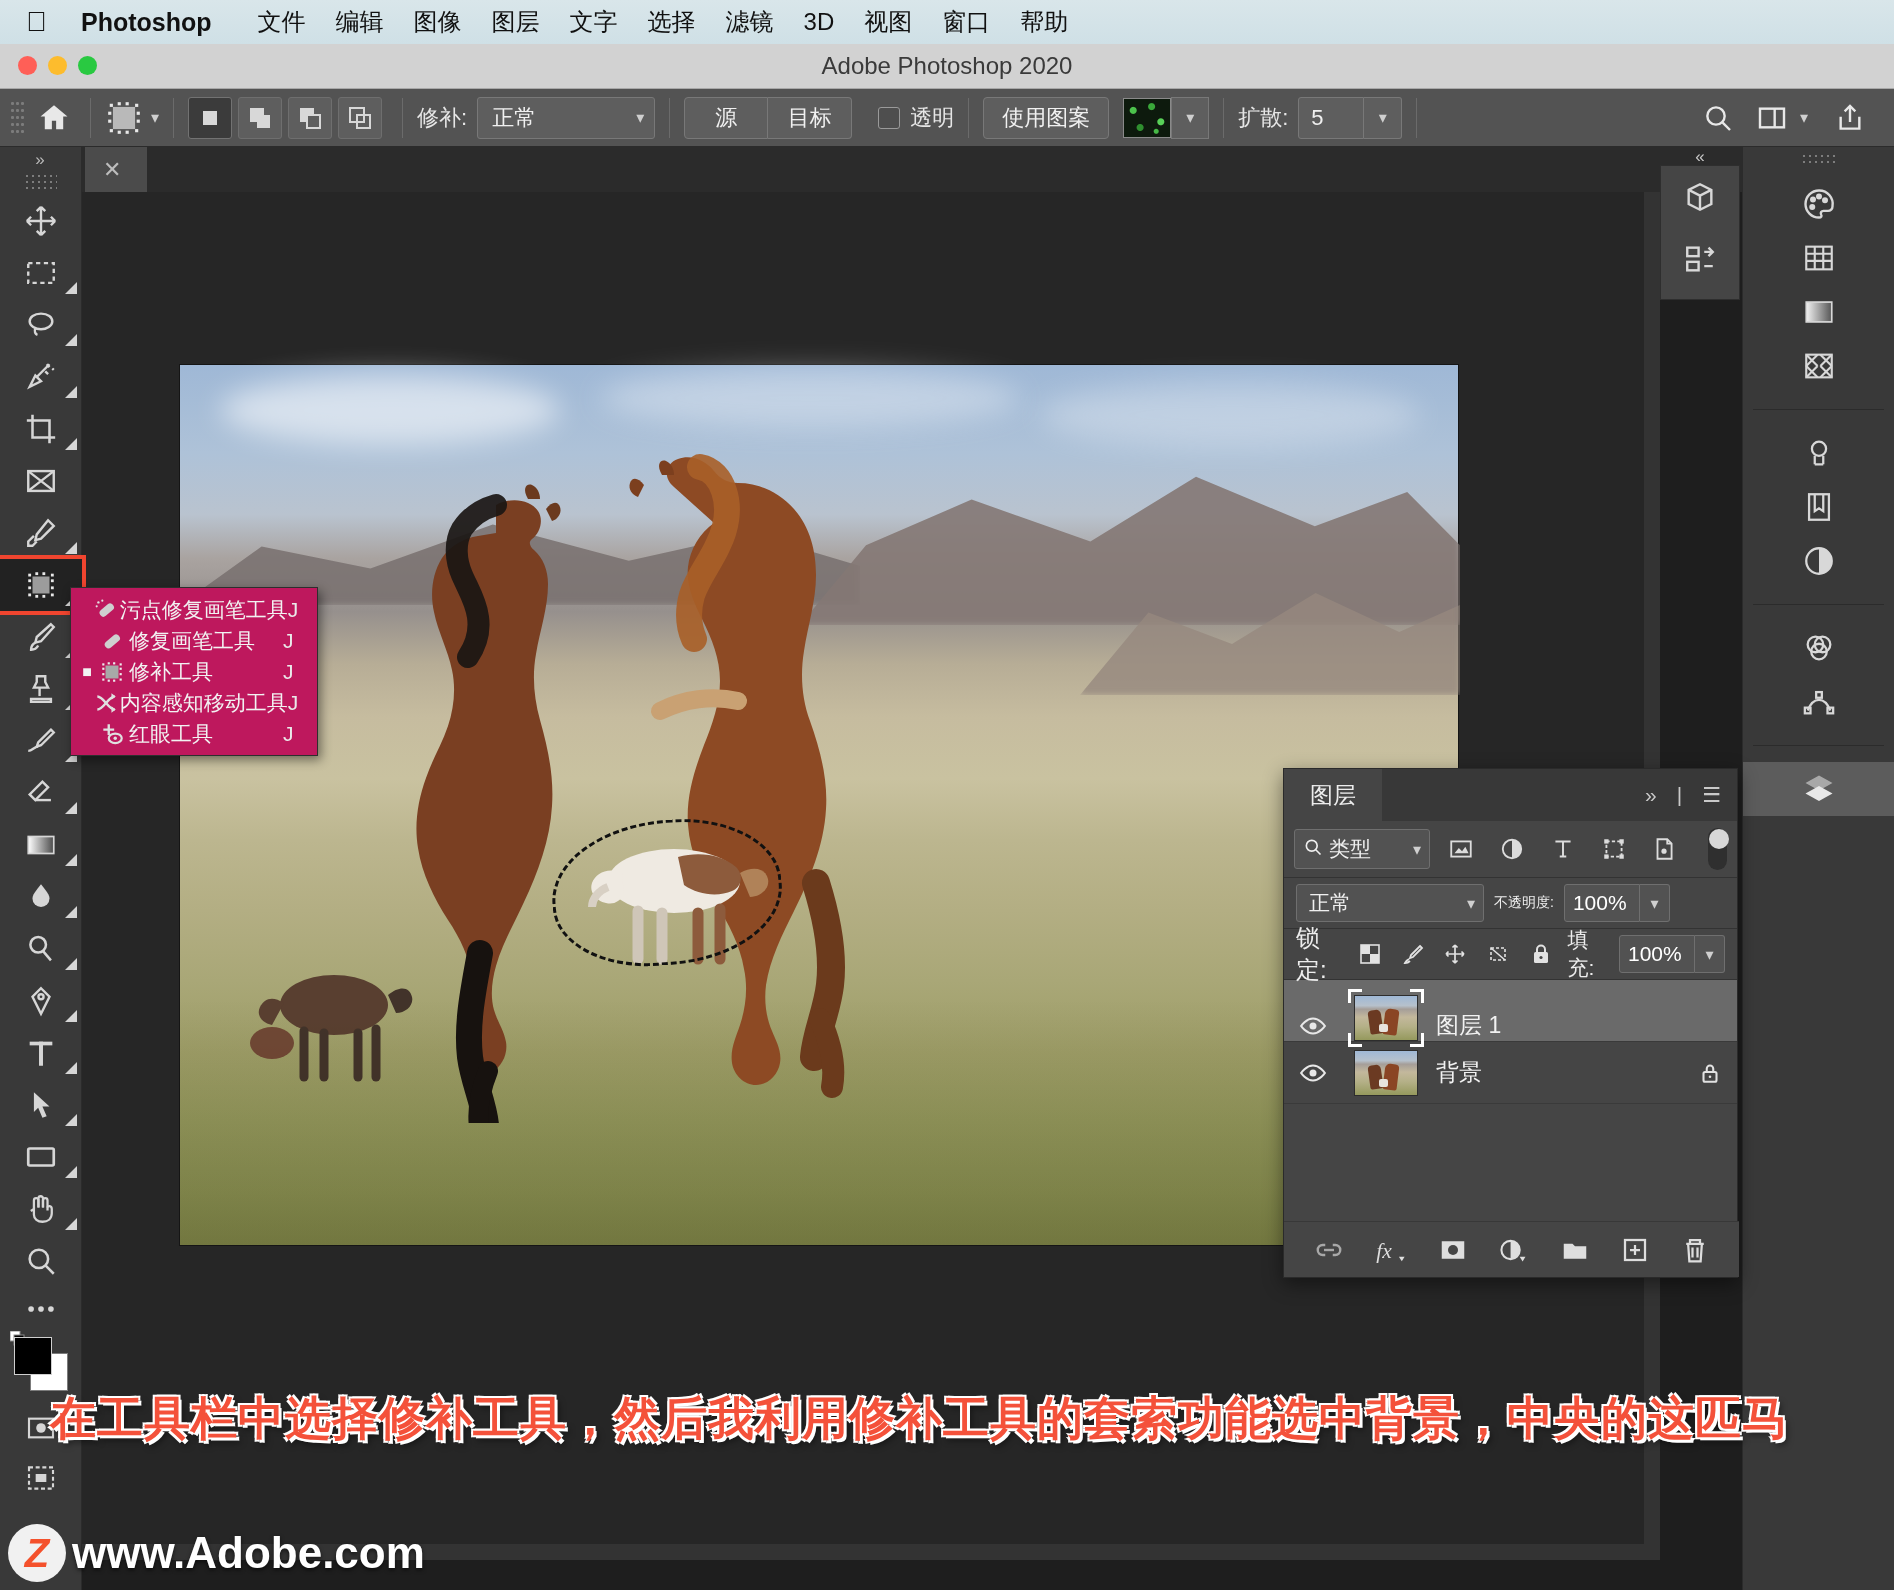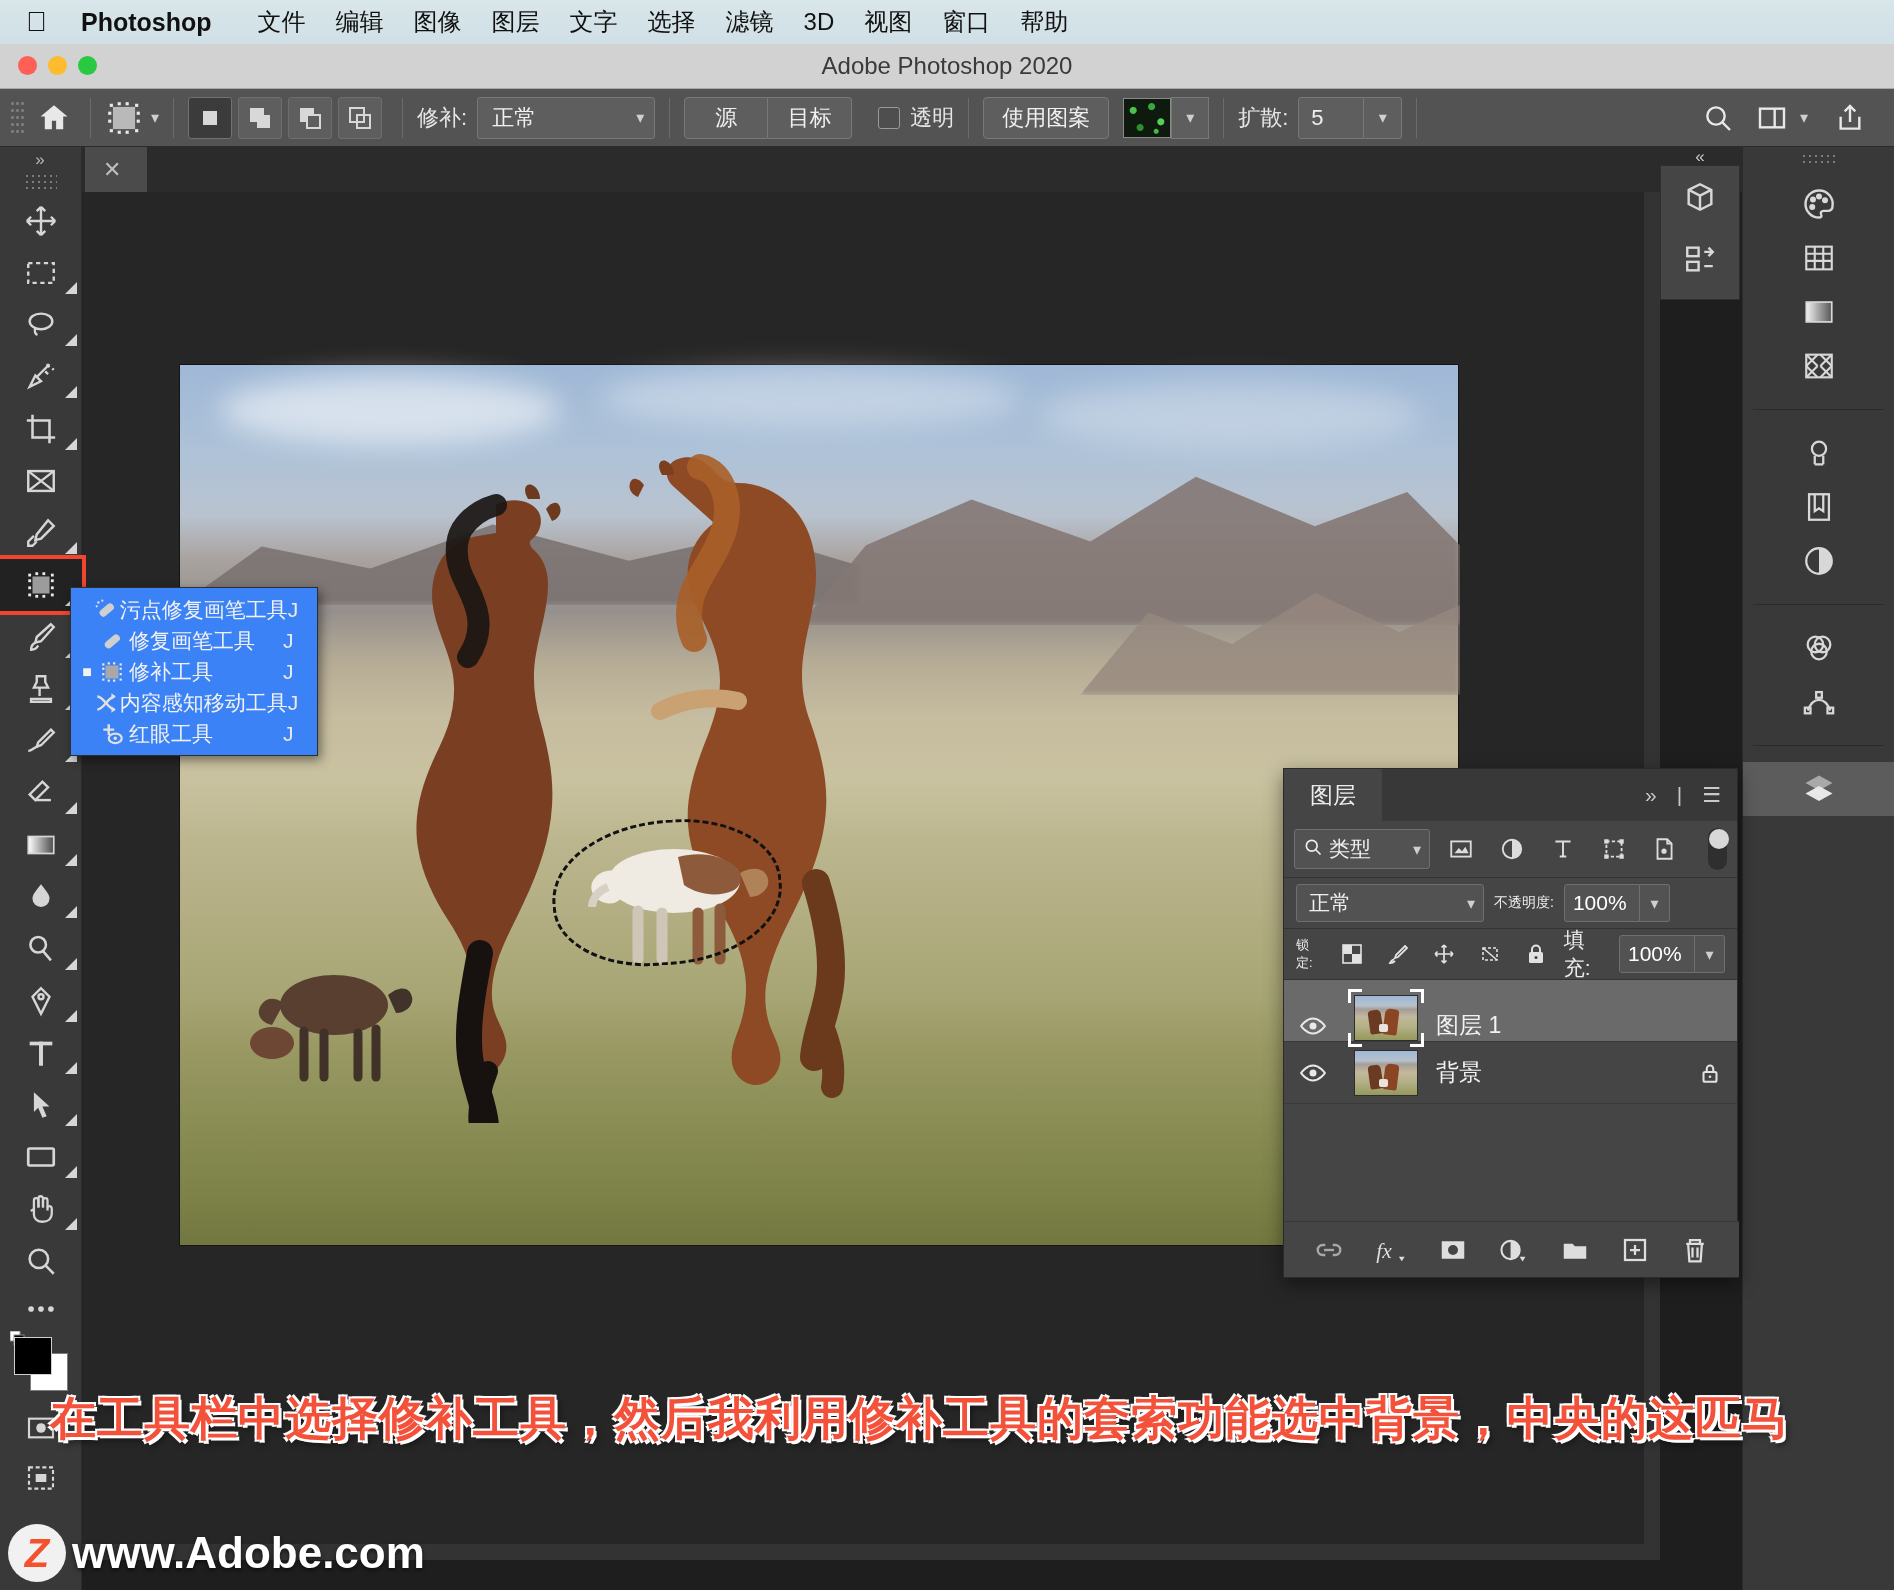--- a/index.html
+++ b/index.html
@@ -157,21 +157,21 @@
   .horse { position: absolute; filter: blur(.4px); }
   .sel-lasso {
     position: absolute; left: 372px; top: 455px; width: 230px; height: 145px;
     border: 3px dashed #111; border-radius: 52% 46% 50% 44%;
     transform: rotate(-4deg);
   }
 
   
   .flyout {
     position: absolute; left: 70px; top: 587px; width: 248px;
-    background: #3b82f6; border: 1px solid #2e2e2e; z-index: 30;
+    background: #be185d; border: 1px solid #2e2e2e; z-index: 30;
     box-shadow: 3px 4px 10px rgba(0,0,0,.45);
     padding: 6px 0;
   }
   .fly-item { display: flex; align-items: center; height: 31px; color: #f2f2f2; font-size: 21px; padding: 0 8px; }
   .fly-bullet { width: 16px; text-align: center; font-size: 16px; color: #f2f2f2; }
   .fly-ico { width: 34px; display: flex; align-items: center; justify-content: center; }
   .fly-label { flex: 1; white-space: nowrap; }
   .fly-key { width: 26px; text-align: left; color: #eaeaea; }
 
   
@@ -938,21 +938,21 @@
         <span class="val-box">100%</span>
         <span class="val-caret">
             <span class="caret">▾</span>
           </span>
       </div>
     </div>
 
     <div class="lp-divider"></div>
 
     <div class="lp-row">
-      <span style="font-size:13px">锁定:</span>
+      <span style="font-size:24px">锁定:</span>
       <span class="lock-ico">
         <svg width="24" height="24" viewBox="0 0 24 24">
             <rect x="3" y="3" width="18" height="18" fill="none" stroke="#e2e2e2" stroke-width="1.6"></rect>
             <rect x="3" y="3" width="9" height="9" fill="#e2e2e2"></rect>
             <rect x="12" y="12" width="9" height="9" fill="#e2e2e2"></rect>
           </svg>
       </span>
       <span class="lock-ico">
         <svg width="24" height="24" viewBox="0 0 24 24" fill="none" stroke="#e2e2e2" stroke-width="1.8">
             <path d="M19 4l2 2-9 9-3 1 1-3z"></path>

